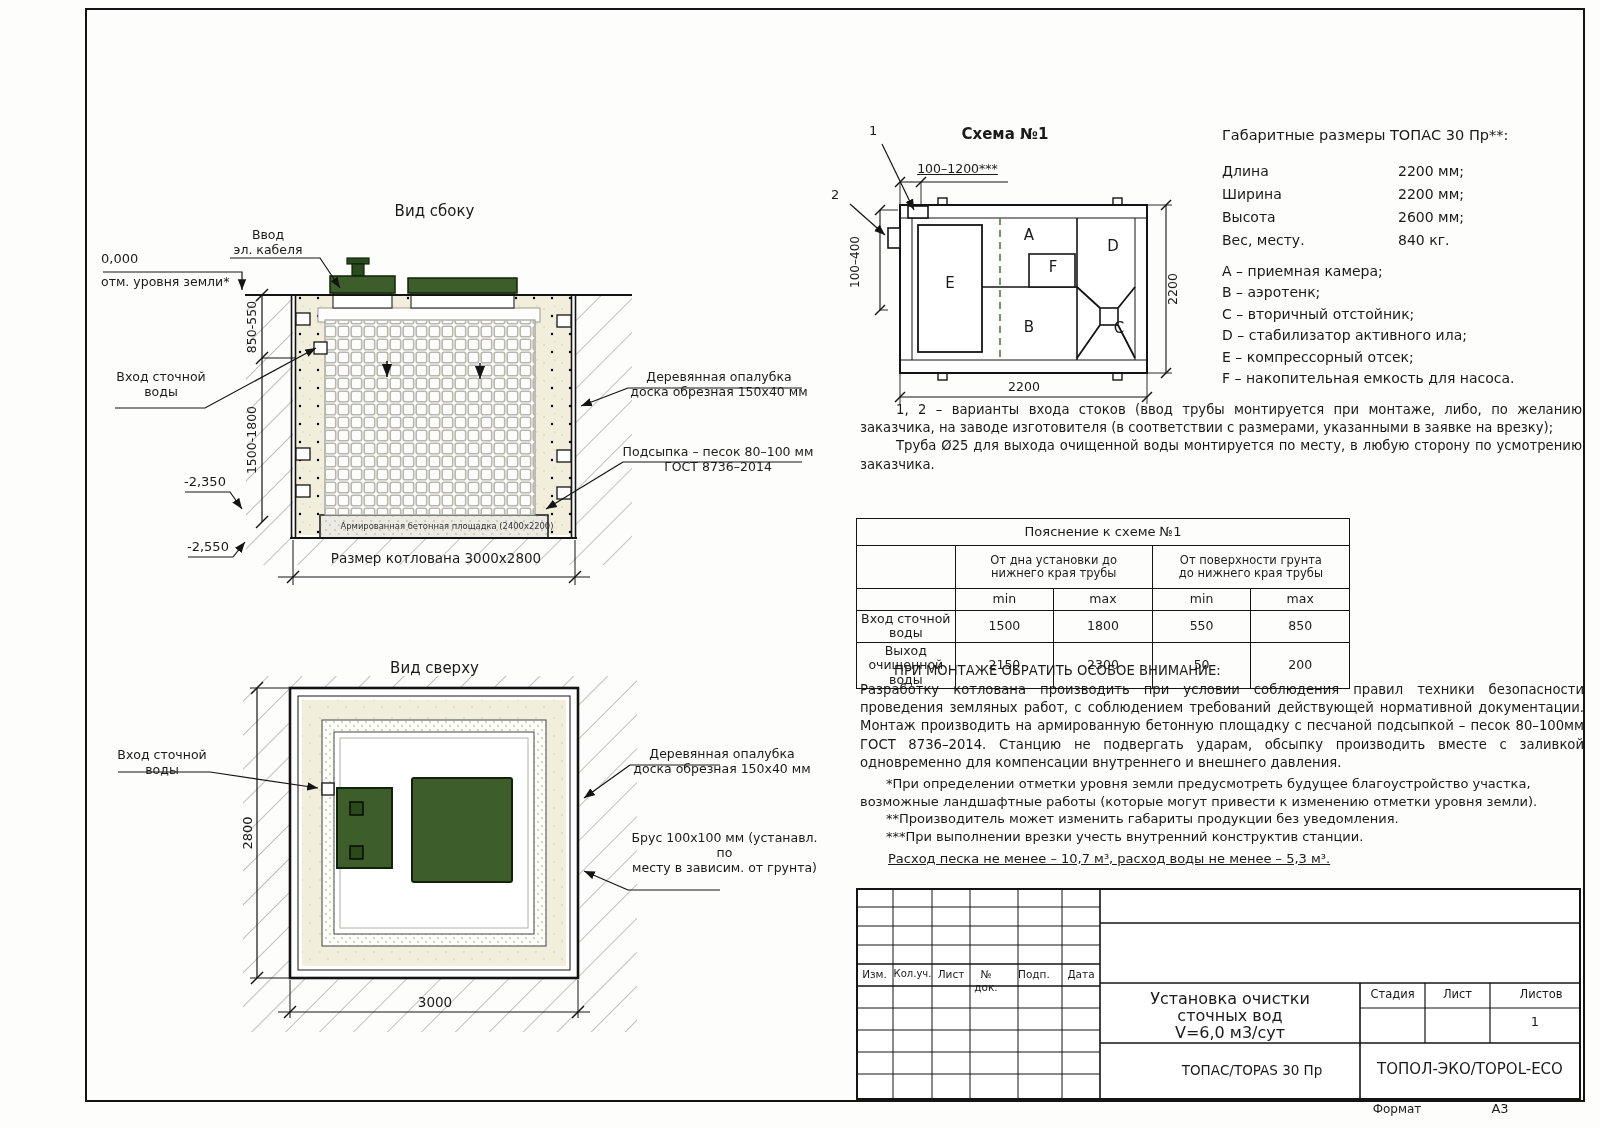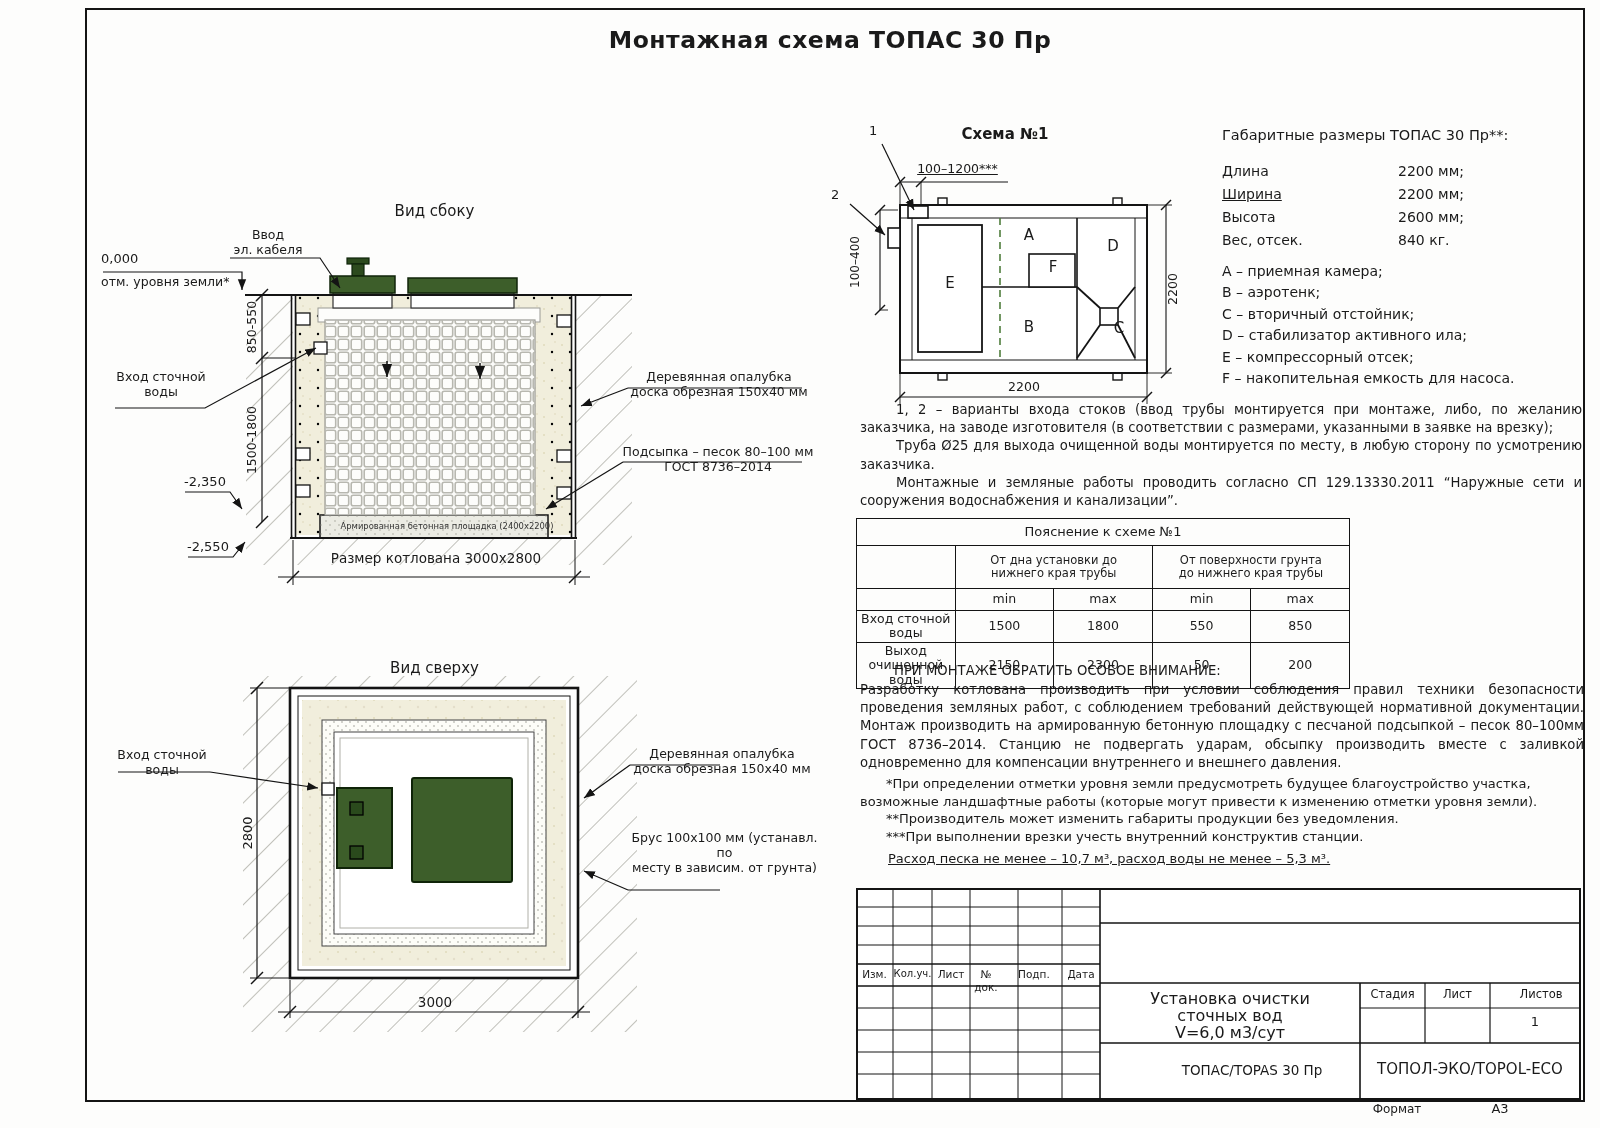--- a/index.html
+++ b/index.html
@@ -18,21 +18,20 @@
   table.expl td{border:1.5px solid #141414;font-size:12.5px;text-align:center;vertical-align:middle;
                 padding:1px 2px;line-height:1.15;}
   .u{text-decoration:underline;}
 </style>
 </head>
 <body>
 
 <div id="sheet">
   <div class="frame"></div>
 
-  <div class="lbl c" style="left:500px;top:26px;width:660px;font-size:23.5px;font-weight:600;letter-spacing:.5px;">Монтажная схема ТОПАС 30 Пр</div>
 
   <svg class="abs" style="left:90px;top:195px" width="750" height="400">
     <defs>
       <pattern id="hatchA" width="24" height="24" patternUnits="userSpaceOnUse" patternTransform="rotate(-45)">
         <line x1="0" y1="0" x2="24" y2="0" stroke="#98988e" stroke-width="1.2"></line>
       </pattern>
       <pattern id="sandA" width="18" height="18" patternUnits="userSpaceOnUse">
         <rect width="18" height="18" fill="#f1eedc"></rect>
         <circle cx="4" cy="6" r="1" fill="#e0dabc"></circle>
           <circle cx="12" cy="13" r="1.2" fill="#e4decа"></circle>
@@ -284,39 +283,36 @@
   <div class="lbl c" style="left:1020px;top:226px;width:18px;font-size:15px;font-weight:500;">A</div>
   <div class="lbl c" style="left:1020px;top:318px;width:18px;font-size:15px;font-weight:500;">B</div>
   <div class="lbl c" style="left:1110px;top:319px;width:18px;font-size:15px;font-weight:500;">C</div>
   <div class="lbl c" style="left:1104px;top:237px;width:18px;font-size:15px;font-weight:500;">D</div>
   <div class="lbl c" style="left:941px;top:274px;width:18px;font-size:15px;font-weight:500;">E</div>
   <div class="lbl c" style="left:1044px;top:258px;width:18px;font-size:15px;font-weight:500;">F</div>
 
   <div class="lbl" style="left:1222px;top:127px;font-size:14.5px;">Габаритные размеры ТОПАС 30 Пр**:</div>
   <div class="lbl" style="left:1222px;top:163px;font-size:14px;">Длина</div>
   <div class="lbl" style="left:1398px;top:163px;font-size:14px;">2200 мм;</div>
-  <div class="lbl" style="left:1222px;top:186px;font-size:14px;text-decoration:underline;">Ширина</div>
+  <div class="lbl" style="left:1222px;top:186px;font-size:14px;">Ширина</div>
   <div class="lbl" style="left:1398px;top:186px;font-size:14px;">2200 мм;</div>
   <div class="lbl" style="left:1222px;top:209px;font-size:14px;">Высота</div>
   <div class="lbl" style="left:1398px;top:209px;font-size:14px;">2600 мм;</div>
-  <div class="lbl" style="left:1222px;top:232px;font-size:14px;">Вес, отсек.</div>
+  <div class="lbl" style="left:1222px;top:232px;font-size:14px;">Вес, месту.</div>
   <div class="lbl" style="left:1398px;top:232px;font-size:14px;">840 кг.</div>
   <div class="lbl pre" style="left:1222px;top:261px;width:360px;font-size:14px;line-height:21.4px;">А – приемная камера;
 В – аэротенк;
 С – вторичный отстойник;
 D – стабилизатор активного ила;
 Е – компрессорный отсек;
 F – накопительная емкость для насоса.</div>
 
   <div class="lbl body-text" style="left:860px;top:401px;width:722px;">
     <p class="ind">1, 2 – варианты входа  стоков (ввод трубы монтируется при монтаже, либо, по желанию заказчика, на заводе изготовителя (в соответствии с размерами, указанными в заявке на врезку);</p>
     <p class="ind">Труба Ø25 для выхода очищенной воды монтируется по месту, в любую сторону по усмотрению заказчика.</p>
-  </div>
-  <div class="lbl body-text" style="left:860px;top:474px;width:722px;">
-    <p class="ind">Монтажные и земляные работы проводить согласно СП 129.13330.2011 “Наружные сети и сооружения водоснабжения и канализации”.</p>
   </div>
 
   <table class="expl abs" style="left:856px;top:518px;width:494px;">
     <tbody>
         <tr>
       <td colspan="5" style="height:24px;font-size:13px;font-weight:500;">Пояснение к схеме №1</td>
     </tr>
     <tr>
       <td style="width:200px;height:40px;"></td>
       <td colspan="2" class="pre" style="width:147px;font-size:11.5px;">От дна установки до

